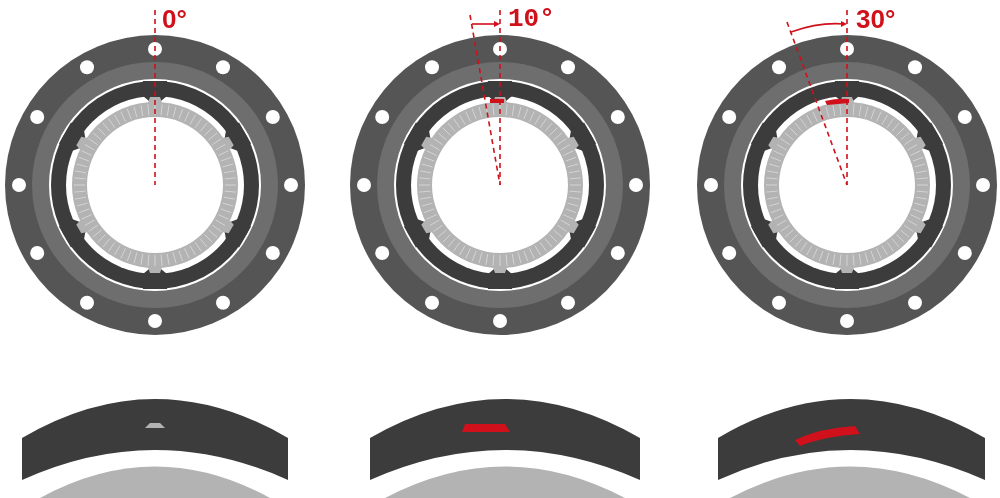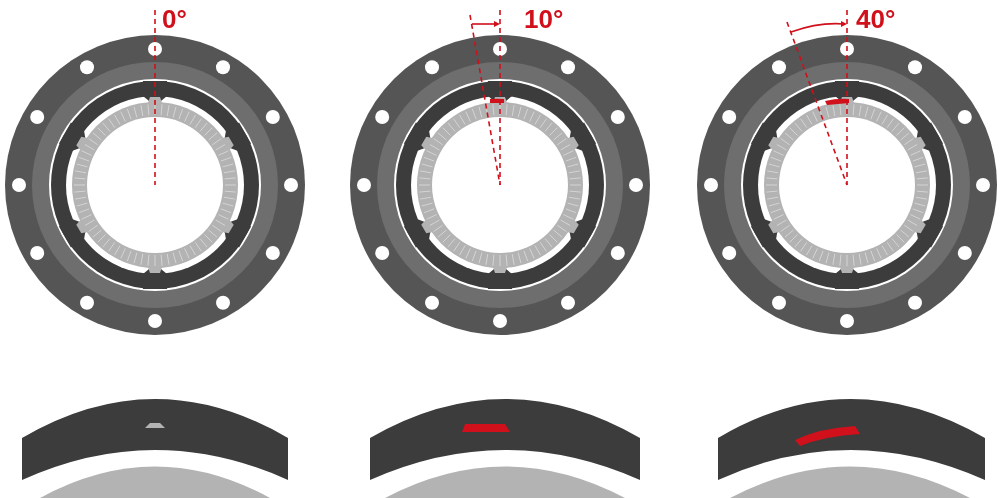--- a/index.html
+++ b/index.html
@@ -168,14 +168,14 @@
     <path d="M 462 432 L 465 424 L 505 424 L 510 432 Z" fill="#d0101b"></path>
   </g>
   <g>
     <path d="M 718 438 Q 850 360 985 438 L 985 480 Q 850 420 718 480 Z" fill="#3c3c3c"></path>
     <path d="M 730 498 Q 850 435 970 498 Z" fill="#b3b3b3"></path>
     <path d="M 795 440 Q 820 428 855 426 L 860 434 Q 825 436 800 446 Z" fill="#d0101b"></path>
   </g>
 </svg>
 
 <div class="label" style="left:162px;top:6px;">0°</div>
-<div class="label" style="left:524px;top:6px;">10°</div>
-<div class="label" style="left:856px;top:6px;">40°</div>
+<div class="label" style="left:508px;top:6px;font-family:Liberation Mono, monospace;">10°</div>
+<div class="label" style="left:856px;top:6px;">30°</div>
 
 </body></html>

